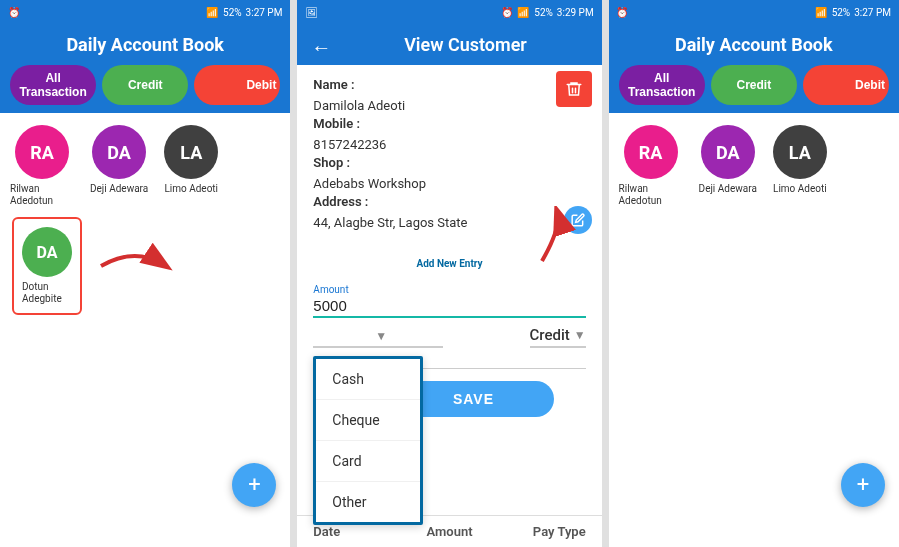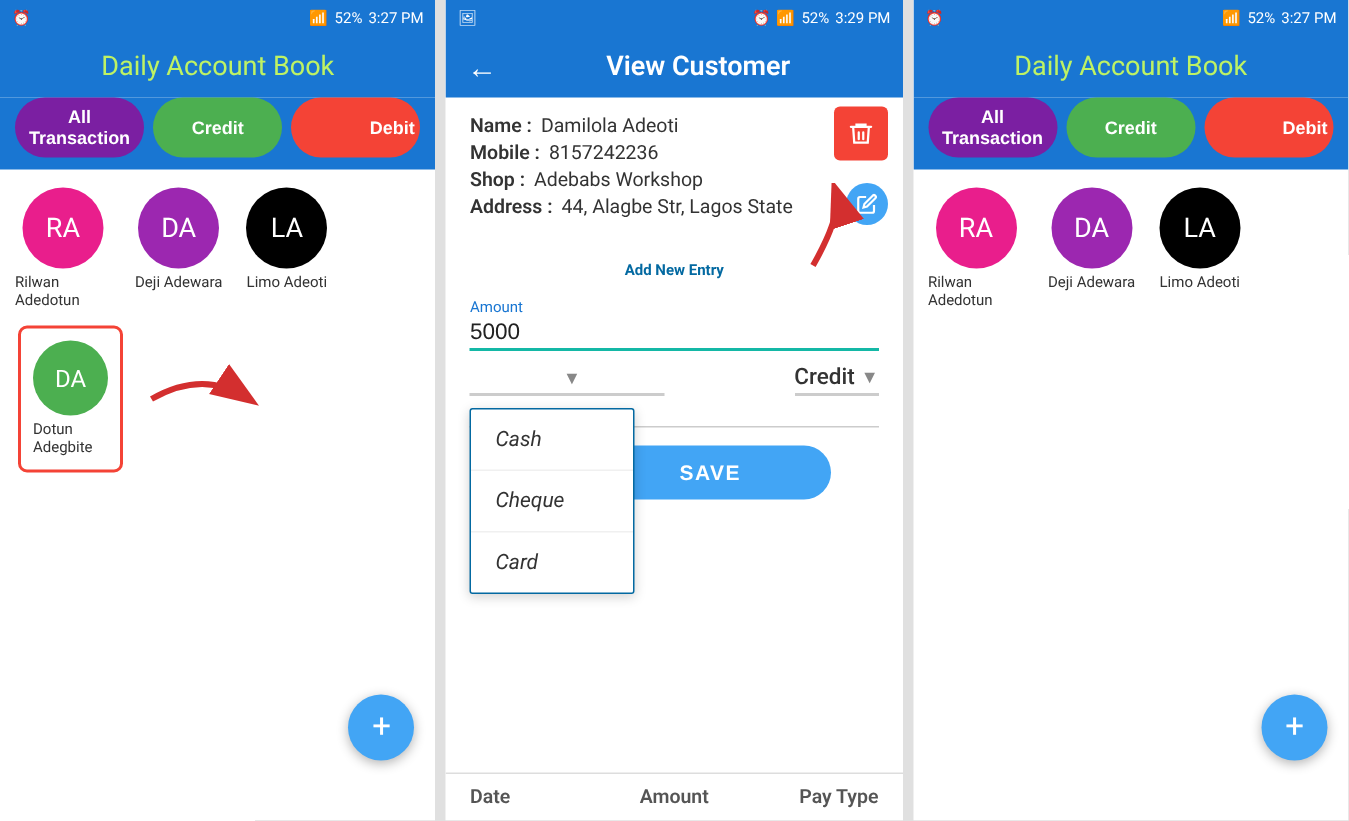--- a/index.html
+++ b/index.html
@@ -47,23 +47,23 @@
 
     
     .app-header {
       background: #1976D2;
       padding: 10px 14px;
       display: flex;
       align-items: center;
       justify-content: center;
     }
     .app-header-title {
-      color: #bef264;
+      color: #ffffff;
       font-size: 18px;
-      font-weight: 400;
+      font-weight: 700;
     }
 
     
     .tab-bar {
       display: flex;
       flex-direction: row;
       background: #1976D2;
       padding: 0 10px 8px 10px;
       gap: 6px;
     }
@@ -97,26 +97,26 @@
       cursor: pointer;
     }
     .avatar {
       width: 54px;
       height: 54px;
       border-radius: 50%;
       display: flex;
       align-items: center;
       justify-content: center;
       font-size: 18px;
-      font-weight: 400;
+      font-weight: 700;
       color: white;
     }
     .avatar.pink { background: #E91E8C; }
     .avatar.purple { background: #9C27B0; }
-    .avatar.grey { background: #000000; }
+    .avatar.grey { background: #404040; }
     .avatar.green { background: #4CAF50; }
     .contact-name {
       font-size: 10px;
       color: #333;
       max-width: 64px;
       line-height: 1.2;
     }
 
     
     .fab-add {
@@ -163,21 +163,21 @@
 
     .customer-info {
       padding: 12px 16px 6px 16px;
       display: flex;
       flex-direction: column;
       gap: 3px;
       position: relative;
     }
     .customer-info-row {
       display: flex;
-      flex-direction: row;
+      flex-direction: column;
       font-size: 13px;
       color: #333;
       gap: 6px;
     }
     .customer-label { font-weight: 600; }
     .delete-btn-top {
       position: absolute;
       top: 6px;
       right: 10px;
       width: 36px;
@@ -251,29 +251,28 @@
     }
     .credit-label {
       font-size: 15px;
       font-weight: 500;
       color: #333;
     }
 
     
     .dropdown-menu {
       background: white;
-      border: 1px solid #0369a1;
+      border: 3px solid #0369a1;
       border-radius: 2px;
       box-shadow: 0 2px 8px rgba(0,0,0,0.18);
       position: absolute;
       left: 0;
       top: 30px;
       z-index: 10;
       min-width: 110px;
-      font-style: italic;
     }
     .dropdown-item {
       padding: 12px 16px;
       font-size: 14px;
       color: #333;
       cursor: pointer;
       border-bottom: 1px solid #f0f0f0;
     }
     .dropdown-item:last-child { border-bottom: none; }
 
@@ -459,20 +458,21 @@
     <div style="position:relative; width:130px;">
       <div class="type-dropdown">
         <span style="min-width:60px;">&nbsp;</span>
         <span class="type-dropdown-arrow">▼</span>
       </div>
 
       <div class="dropdown-menu">
         <div class="dropdown-item">Cash</div>
         <div class="dropdown-item">Cheque</div>
         <div class="dropdown-item">Card</div>
+        <div class="dropdown-item">Other</div>
       </div>
     </div>
 
     <div style="margin-left:auto; display:flex; align-items:center; gap:4px; border-bottom:2px solid #ccc; padding-bottom:2px;">
       <span class="credit-label">Credit</span>
       <span style="font-size:12px;color:#888;">▼</span>
     </div>
   </div>
 
   <div class="divider-line" style="margin-top:16px;"></div>

